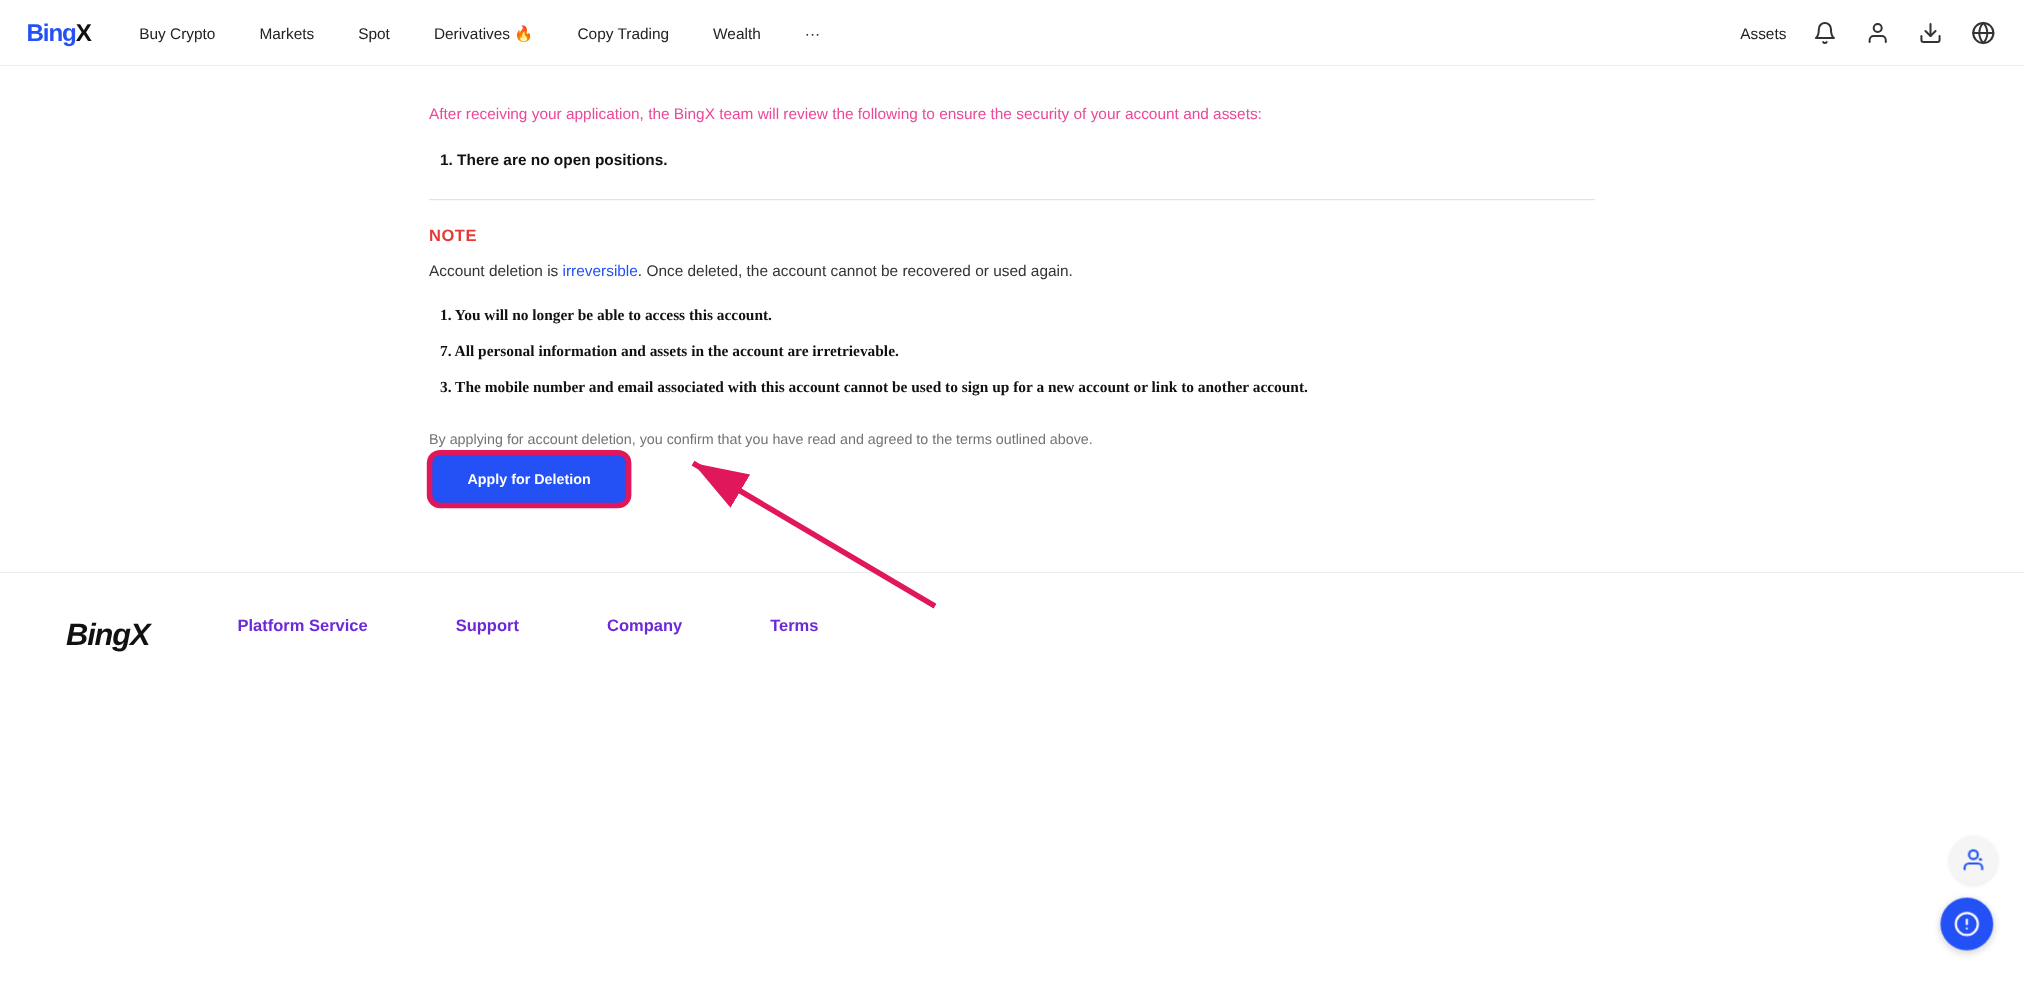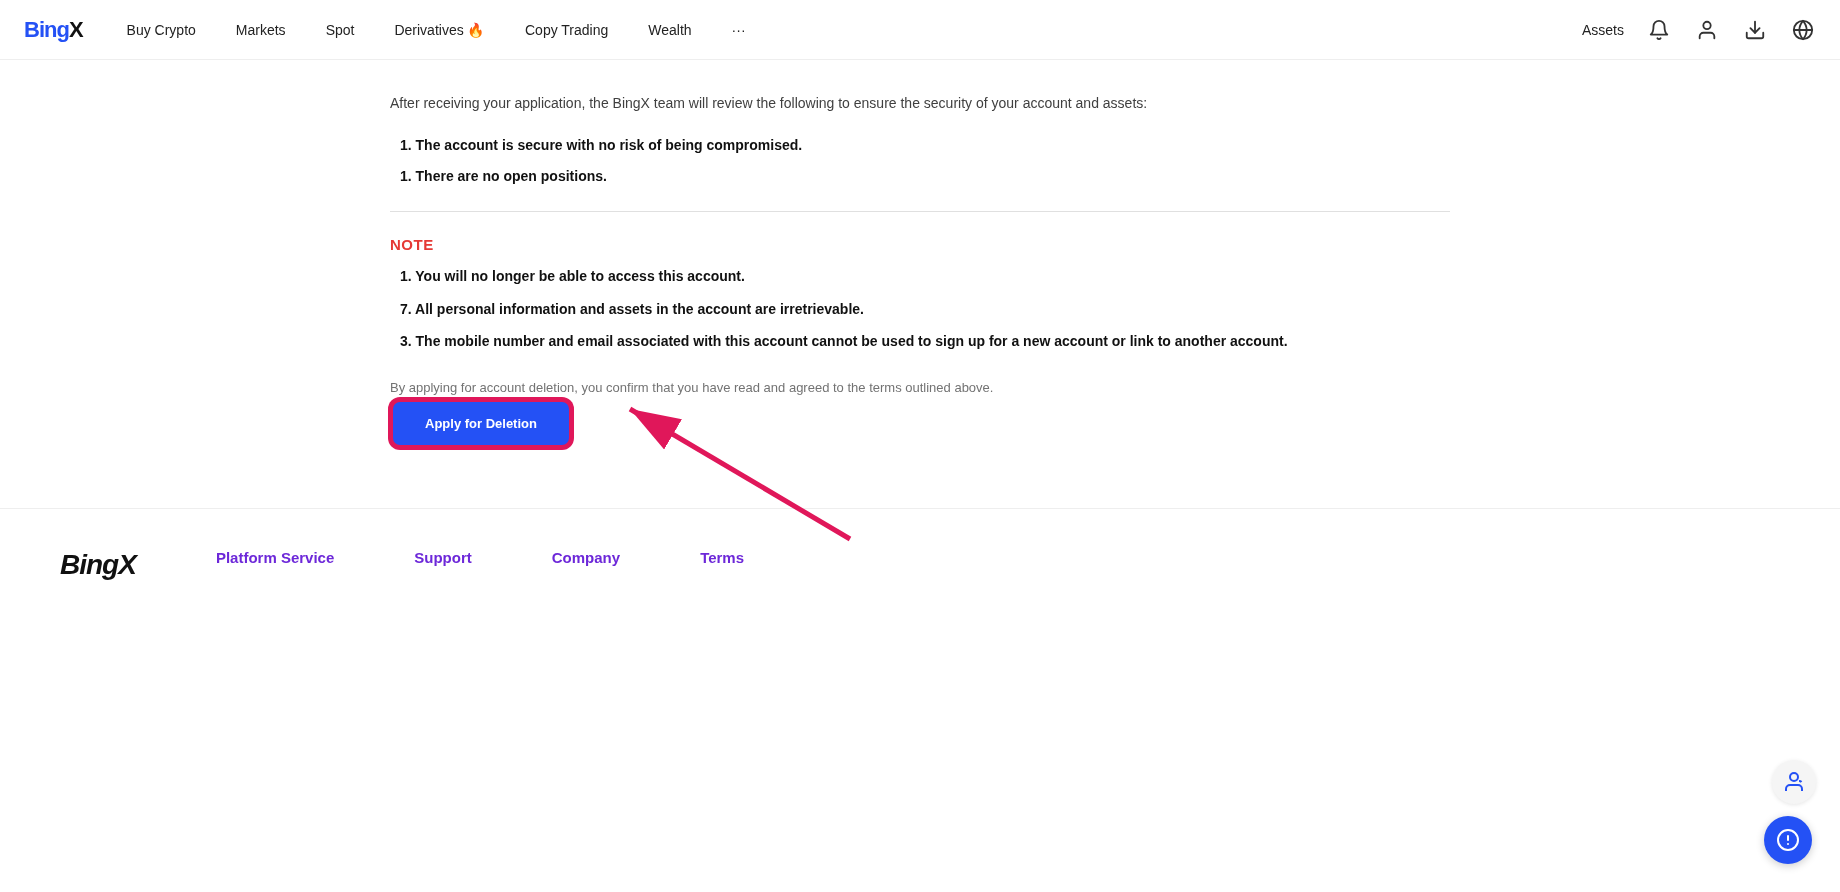--- a/index.html
+++ b/index.html
@@ -58,21 +58,21 @@
 
     
     .main-content {
       max-width: 1100px;
       margin: 0 auto;
       padding: 32px 20px 60px 20px;
     }
 
     .intro-text {
       font-size: 14px;
-      color: #404040;
+      color: #ec4899;
       margin-bottom: 20px;
       line-height: 1.6;
     }
 
     .review-list {
       list-style: none;
       margin-bottom: 20px;
       padding-left: 10px;
     }
     .review-list li {
@@ -104,20 +104,21 @@
       line-height: 1.6;
     }
     .note-desc .highlight {
       color: #2451f5;
     }
 
     .consequence-list {
       list-style: none;
       padding-left: 10px;
       margin-bottom: 28px;
+      font-family: Liberation Serif, serif;
     }
     .consequence-list li {
       font-size: 14px;
       font-weight: 700;
       color: #111;
       margin-bottom: 10px;
       line-height: 1.6;
     }
 
     .confirm-text {
@@ -239,28 +240,30 @@
         </svg>
     </div>
   </div>
 </nav>
 
 <div class="main-content">
 
   <p class="intro-text">After receiving your application, the BingX team will review the following to ensure the security of your account and assets:</p>
 
   <ol class="review-list">
-    <li>1. The account is secure with no risk of being compromised.</li>
     <li>1. There are no open positions.</li>
   </ol>
 
   <hr class="divider">
 
   <div class="note-label">NOTE</div>
 
+  <p class="note-desc">
+    <span>Account deletion is </span><span class="highlight">irreversible</span><span>. Once deleted, the account cannot be recovered or used again.</span>
+  </p>
 
   <ol class="consequence-list">
     <li>1. You will no longer be able to access this account.</li>
     <li>7. All personal information and assets in the account are irretrievable.</li>
     <li>3. The mobile number and email associated with this account cannot be used to sign up for a new account or link to another account.</li>
   </ol>
 
   <p class="confirm-text">By applying for account deletion, you confirm that you have read and agreed to the terms outlined above.</p>
 
   

